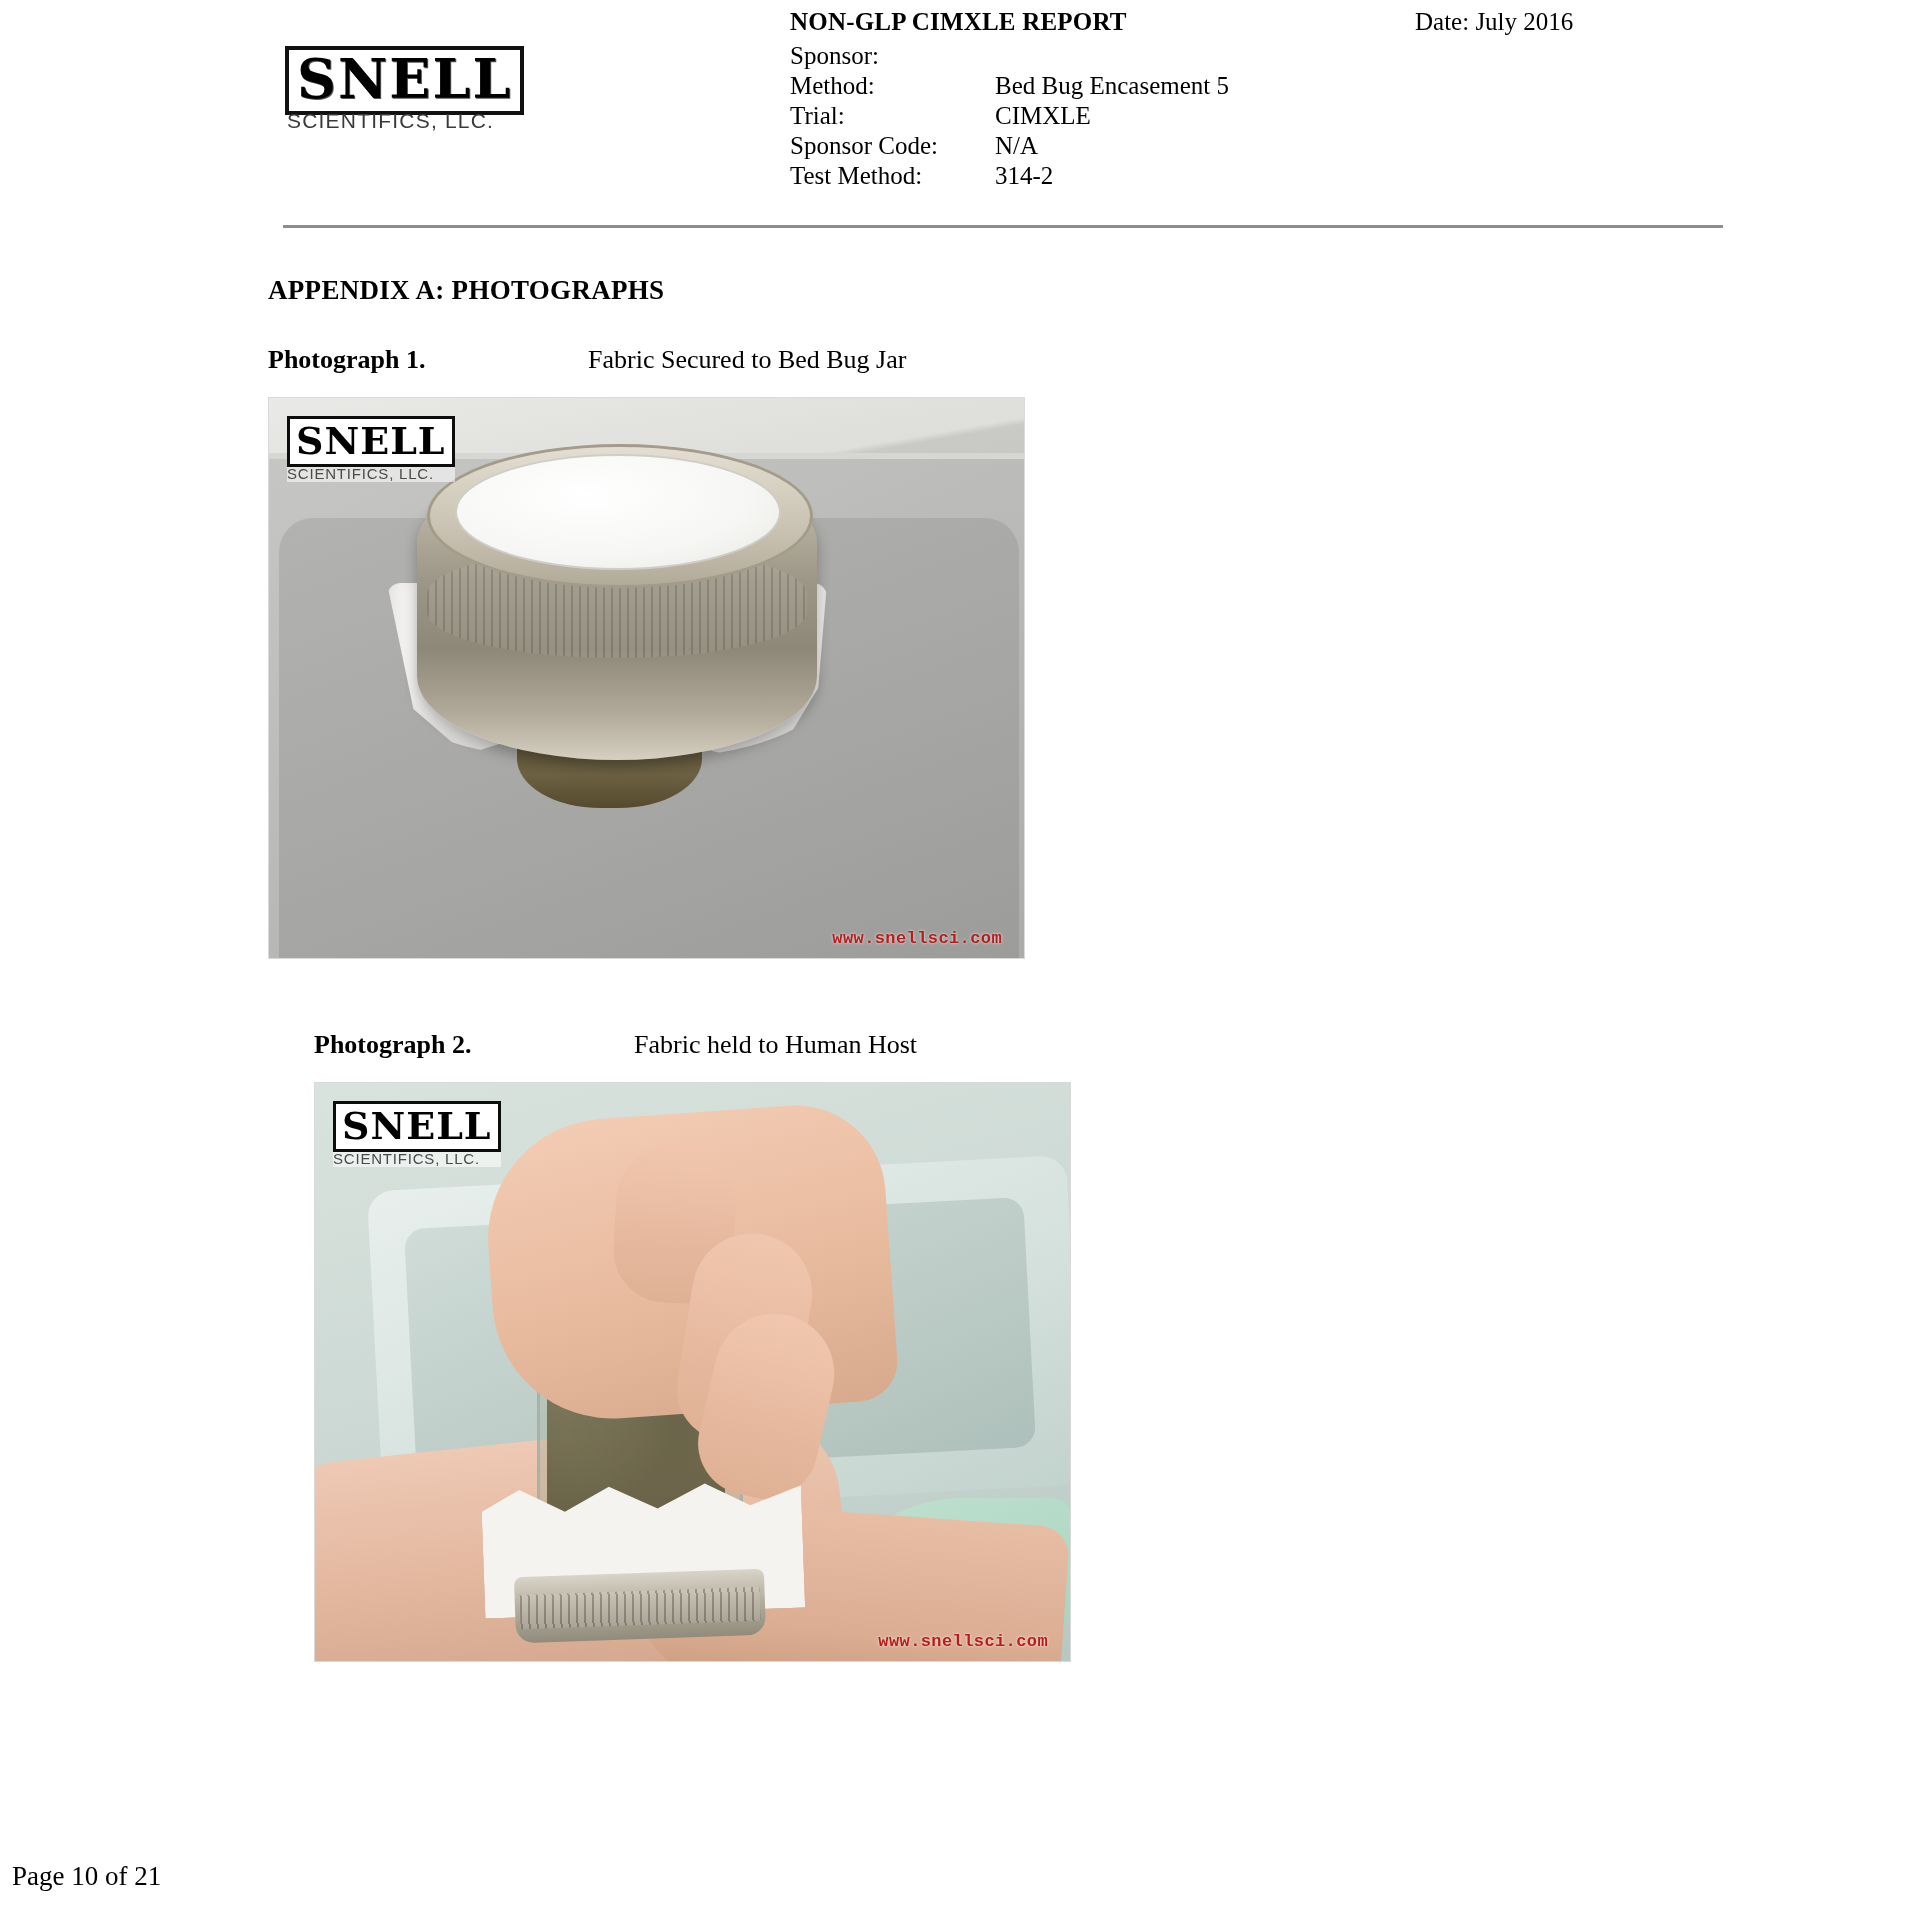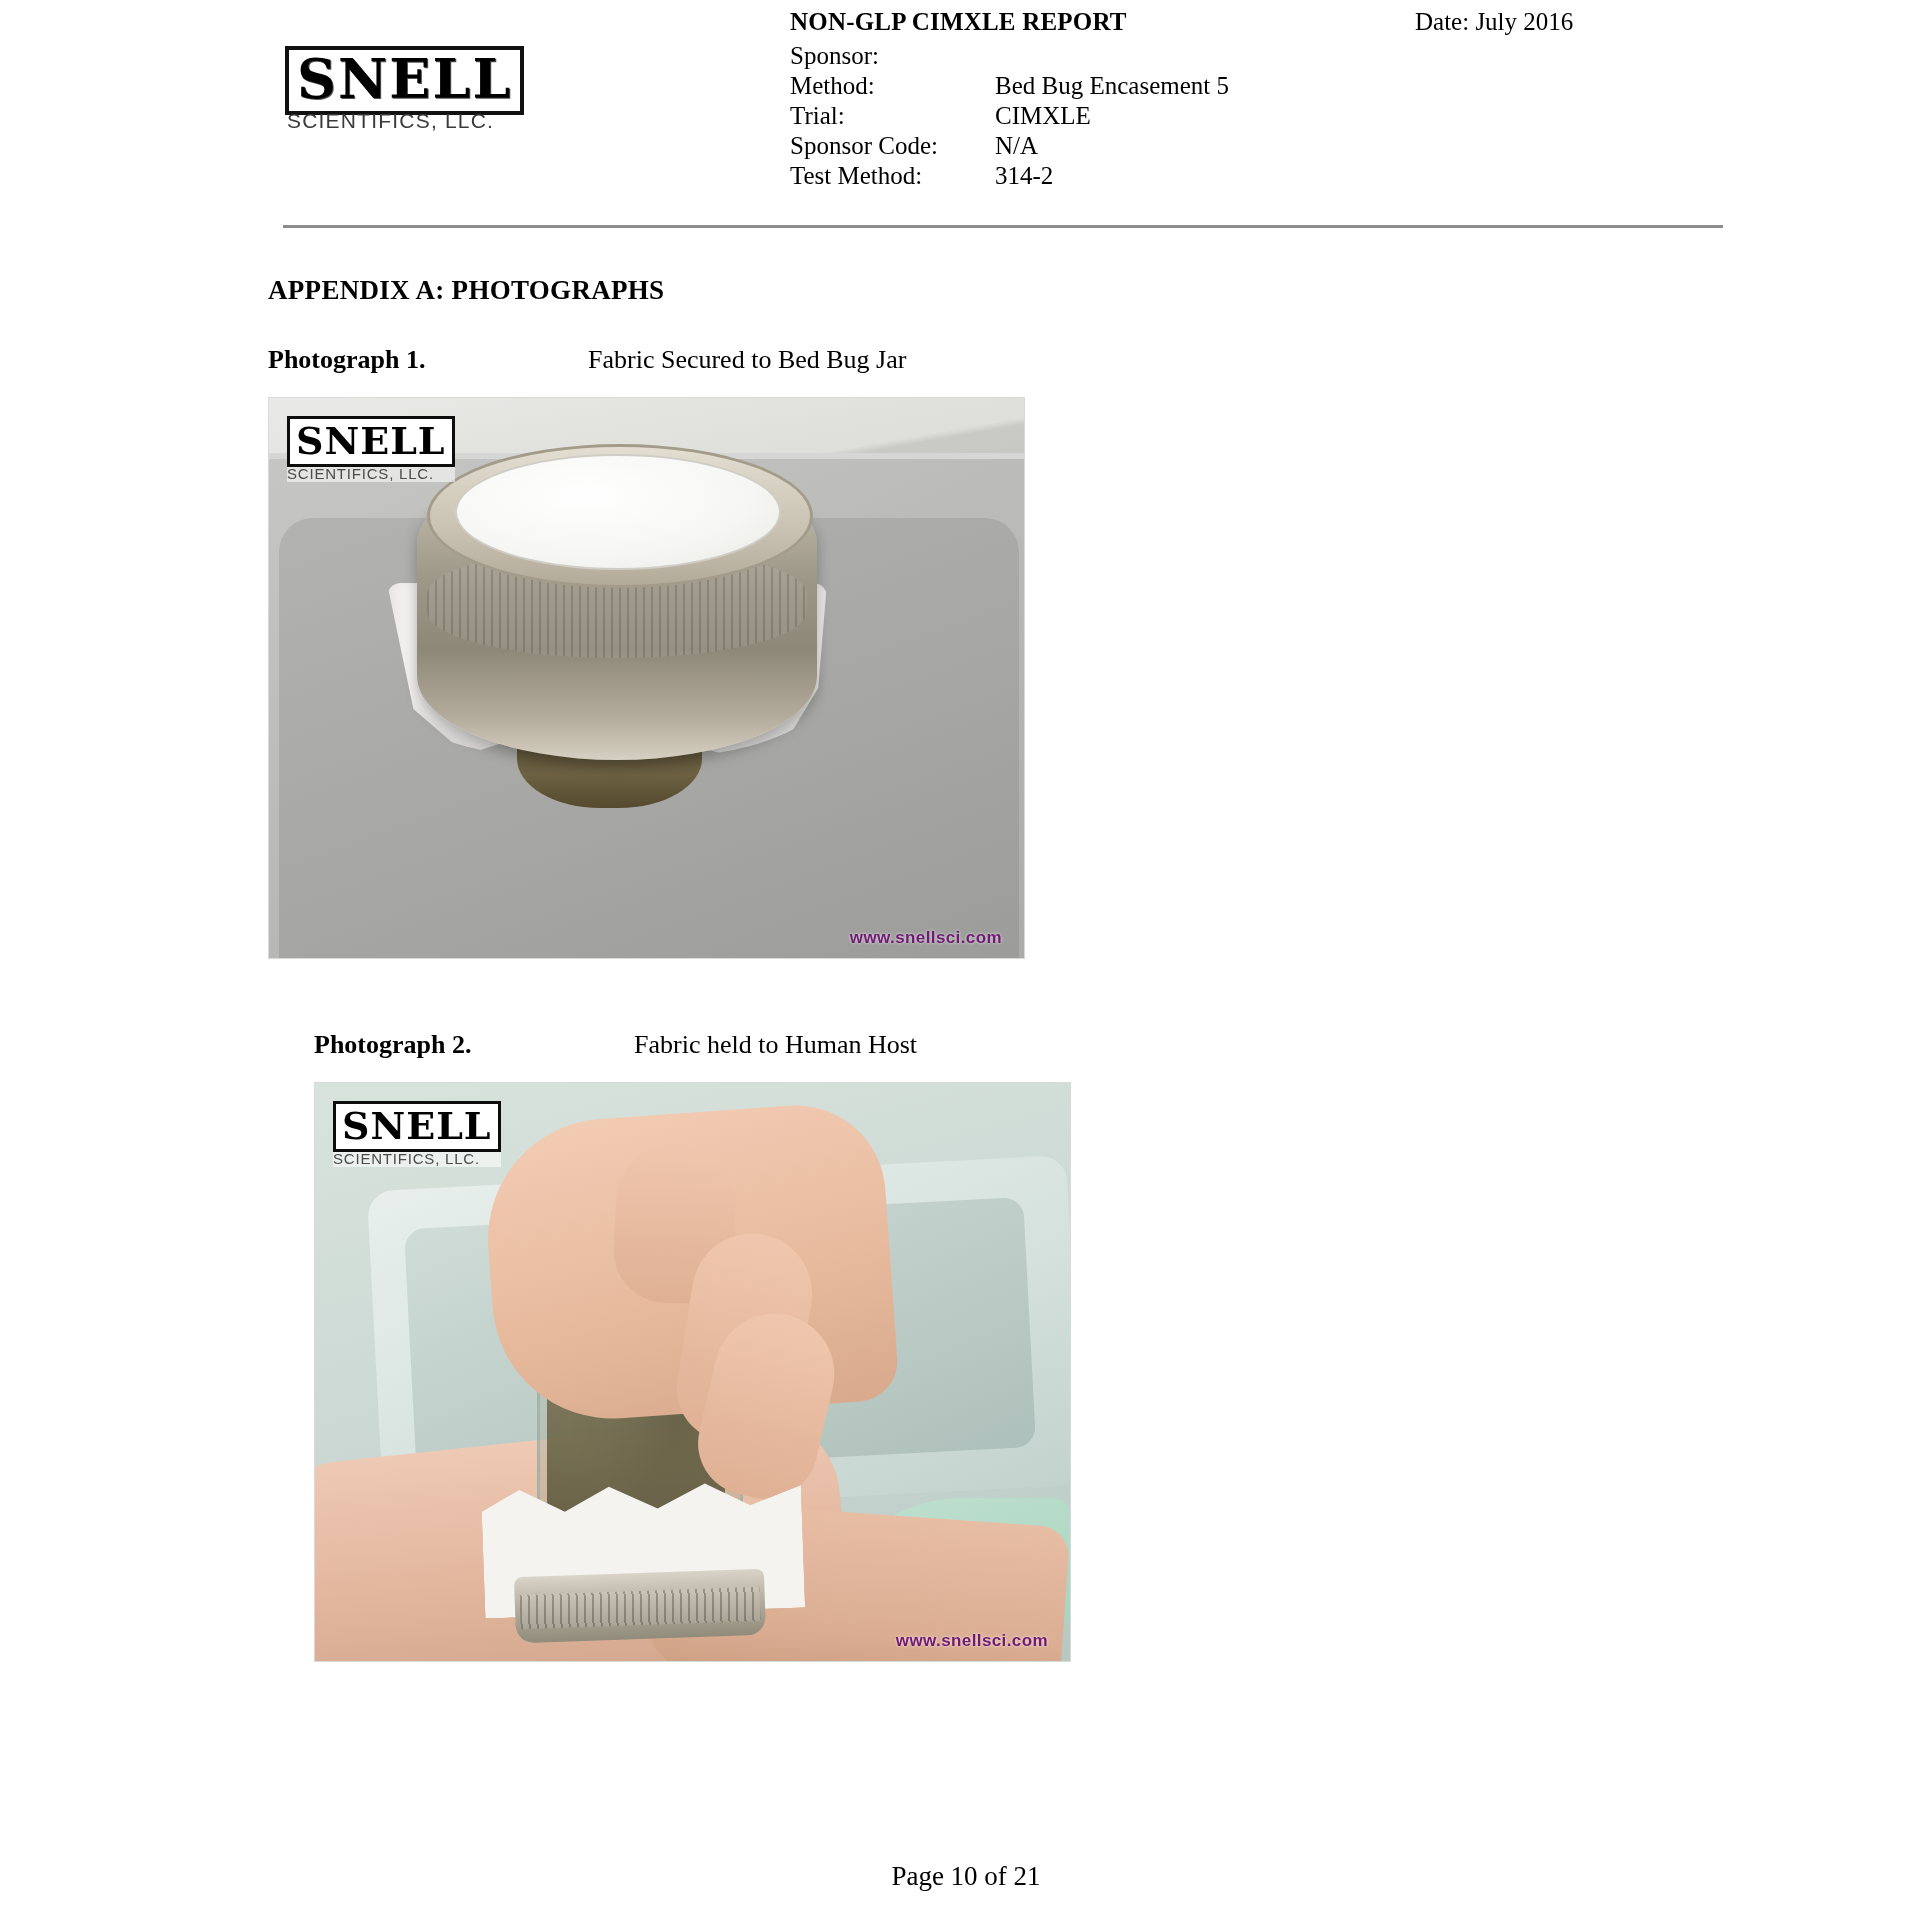--- a/index.html
+++ b/index.html
@@ -158,24 +158,24 @@
     font-size: 15px;
     letter-spacing: 0.8px;
     color: #4a4a4a;
     background: rgba(255,255,255,0.55);
     margin-top: -2px;
   }
   .wm-url {
     position: absolute;
     right: 22px;
     bottom: 10px;
-    font-family: Liberation Sans, sans-serif;
+    font-family: Liberation Mono, monospace;
     font-weight: bold;
     font-size: 17px;
-    color: #701a75;
+    color: #b91c1c;
     letter-spacing: 0.4px;
     z-index: 6;
     text-shadow: 0 0 3px rgba(255,255,255,0.8);
   }
 
   
   .p1-bg {
     position: absolute; inset: 0;
     background: linear-gradient(170deg, #e9e9e7 0%, #dededa 22%, #c9c9c6 23%, #bdbdb9 60%, #b4b4b0 100%);
   }
@@ -347,21 +347,21 @@
     transform: rotate(-2deg);
     opacity: 0.75;
   }
 
   
   .footer {
     position: absolute;
     left: 12px;
     right: 0;
     bottom: 18px;
-    text-align: center;
+    text-align: left;
   }
   .page-num {
     font-size: 27px;
     margin-bottom: 10px;
   }
   .disclaimer {
     font-style: italic;
     font-weight: bold;
     font-size: 25px;
     letter-spacing: 0.1px;

